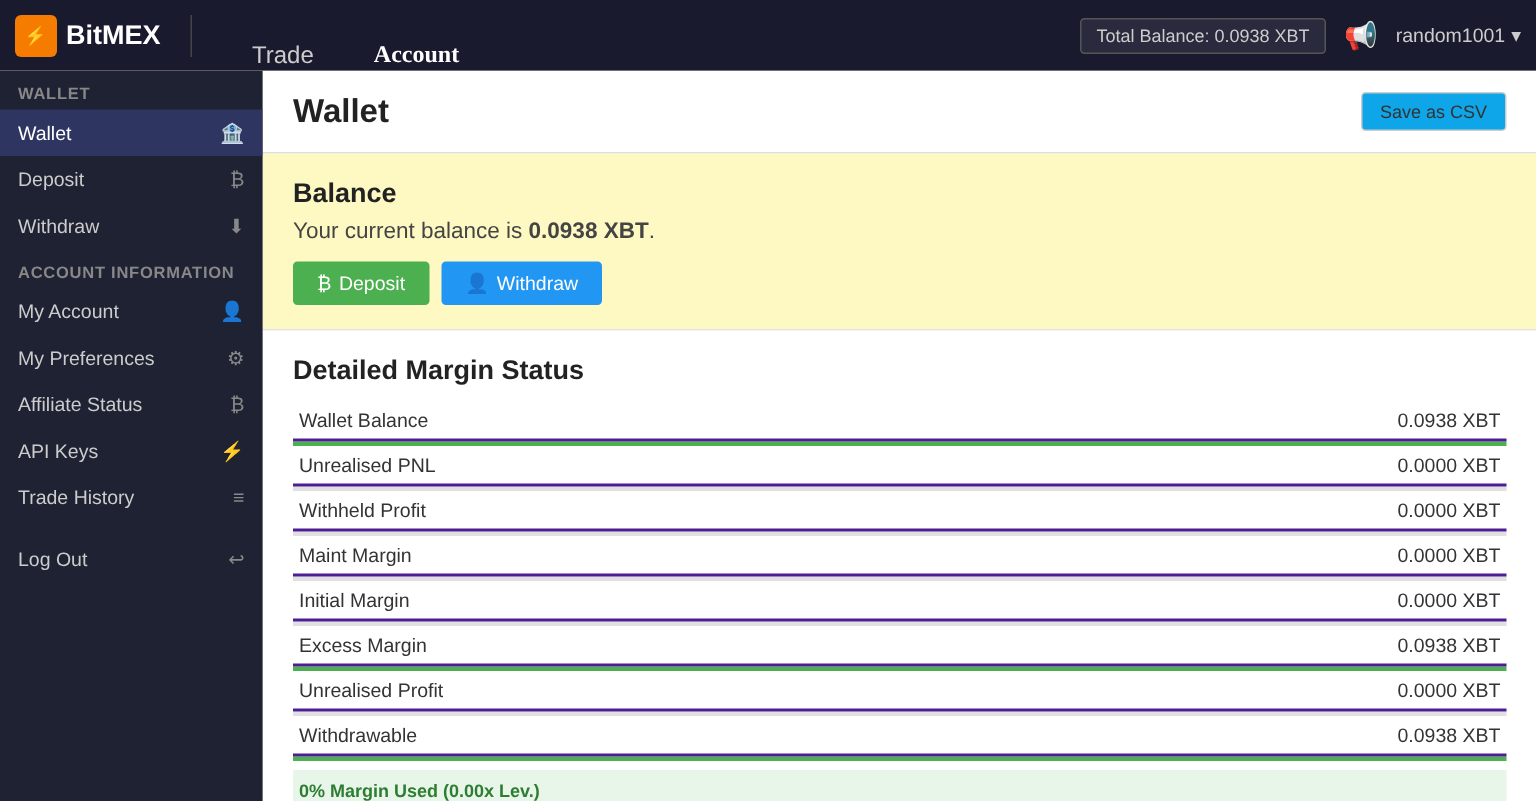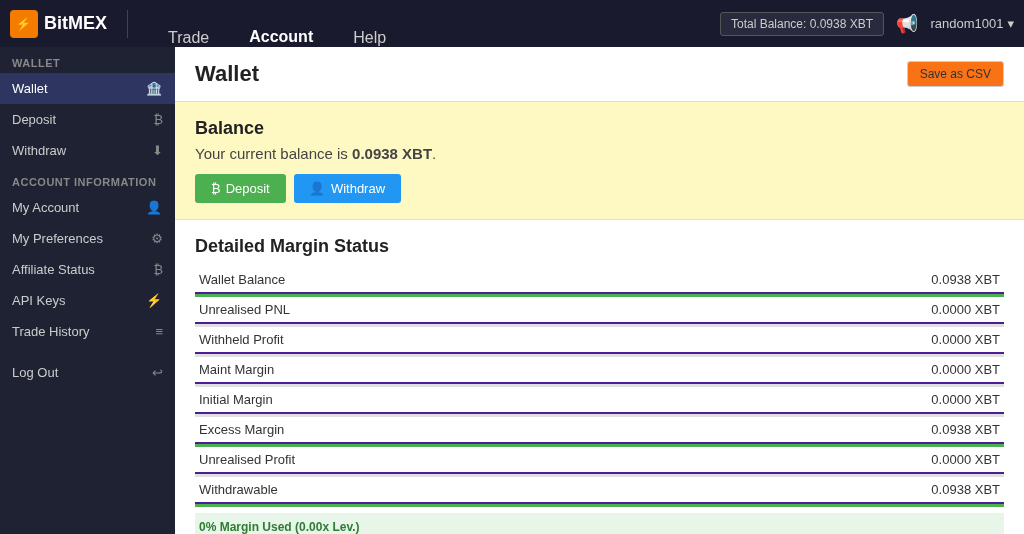--- a/index.html
+++ b/index.html
@@ -53,20 +53,21 @@
       font-size: 16px;
       cursor: pointer;
       margin-top: 28px;
     }
     .nav-link:hover, .nav-link.active {
       color: white;
     }
     .nav-link.active {
       border-bottom: 2px solid white;
       font-weight: bold;
+      font-family: Liberation Serif, serif;
     }
     .nav-right {
       display: flex;
       align-items: center;
       gap: 12px;
     }
     .balance-badge {
       background: #2a2a3e;
       border: 1px solid #555;
       color: #ccc;
@@ -148,21 +149,21 @@
       display: flex;
       align-items: center;
       justify-content: space-between;
     }
     .wallet-title {
       font-size: 22px;
       font-weight: bold;
       color: #222;
     }
     .save-csv-btn {
-      background: #f97316;
+      background: #0ea5e9;
       border: 1px solid #ccc;
       padding: 5px 12px;
       border-radius: 3px;
       cursor: pointer;
       font-size: 12px;
       color: #333;
     }
 
     
     .section {
@@ -242,21 +243,20 @@
 <body>
 
 <div class="top-nav">
   <div class="logo-area">
     <div class="logo-icon">⚡</div>
     <span>BitMEX</span>
   </div>
   <div class="nav-links">
     <span class="nav-link">Trade</span>
     <span class="nav-link active">Account</span>
-    <span class="nav-link">Help</span>
   </div>
   <div class="nav-right">
     <div class="balance-badge">Total Balance: 0.0938 XBT</div>
     <span class="notification-btn">📢</span>
     <span class="user-btn">
       <span>random1001</span>
       <span>▾</span>
     </span>
   </div>
 </div>

